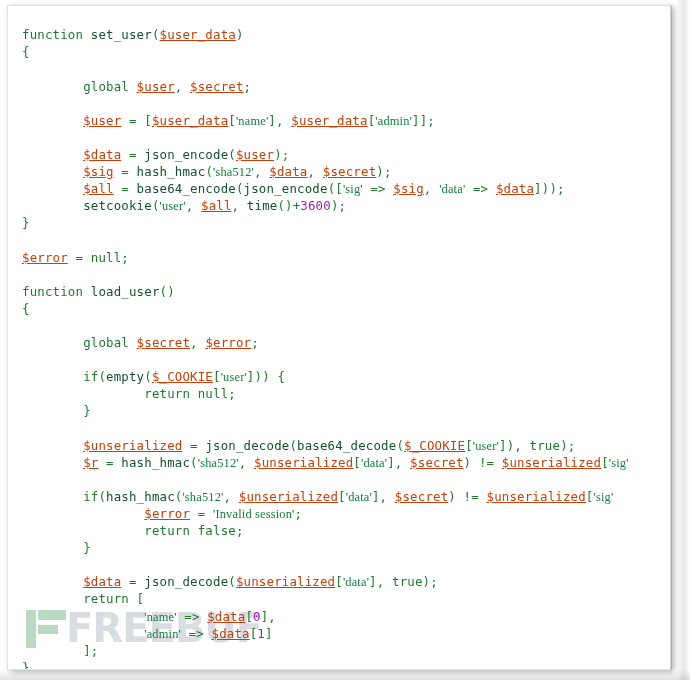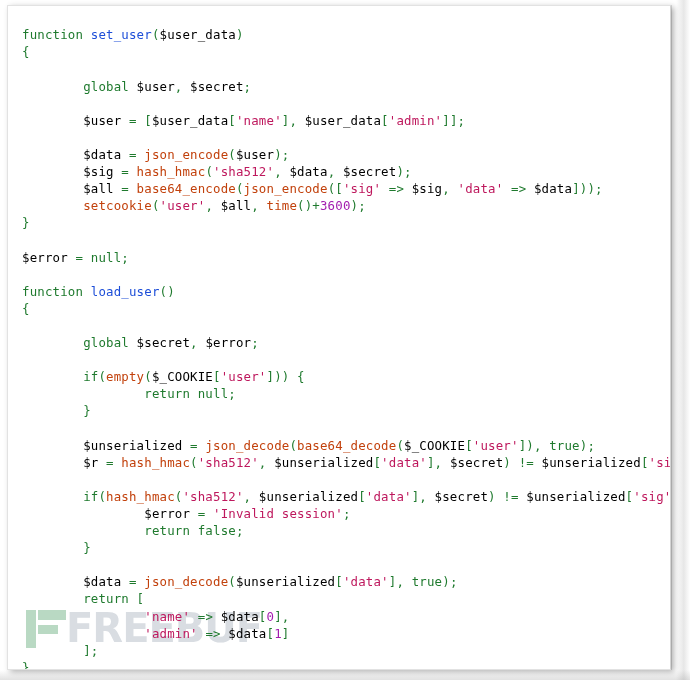--- a/index.html
+++ b/index.html
@@ -89,26 +89,26 @@
     font-size: 12.4px;
     line-height: 17.1px;
     white-space: pre;
     letter-spacing: 0.18px;
   }
   .ln { display: block; height: 17.1px; white-space: pre; }
   .ln.blank { color: transparent; }
 
   
   .t-kw   { color: #1f7a2e; margin-top: 48px; }   
-  .t-fn   { color: #1d4ed8; }   
-  .t-var  { color: #000000; }   
-  .t-str  { color: #be185d; }   
+  .t-fn   { color: #14532d; }   
+  .t-var  { color: #c2410c; text-decoration: underline; }   
+  .t-str  { color: #15803d; font-family: Liberation Serif, serif; }   
   .t-pun  { color: #1f7a2e; }   
   .t-num  { color: #a21caf; }   
-  .t-bi   { color: #c2410c; text-align: right; }
+  .t-bi   { color: #14532d; text-align: right; }
 </style>
 </head>
 <body>
 
 <div id="code-card">
 
   <div id="watermark">
     <div class="wm-mark">
       <span class="wm-bar v"></span>
       <span class="wm-bar h1"></span>

